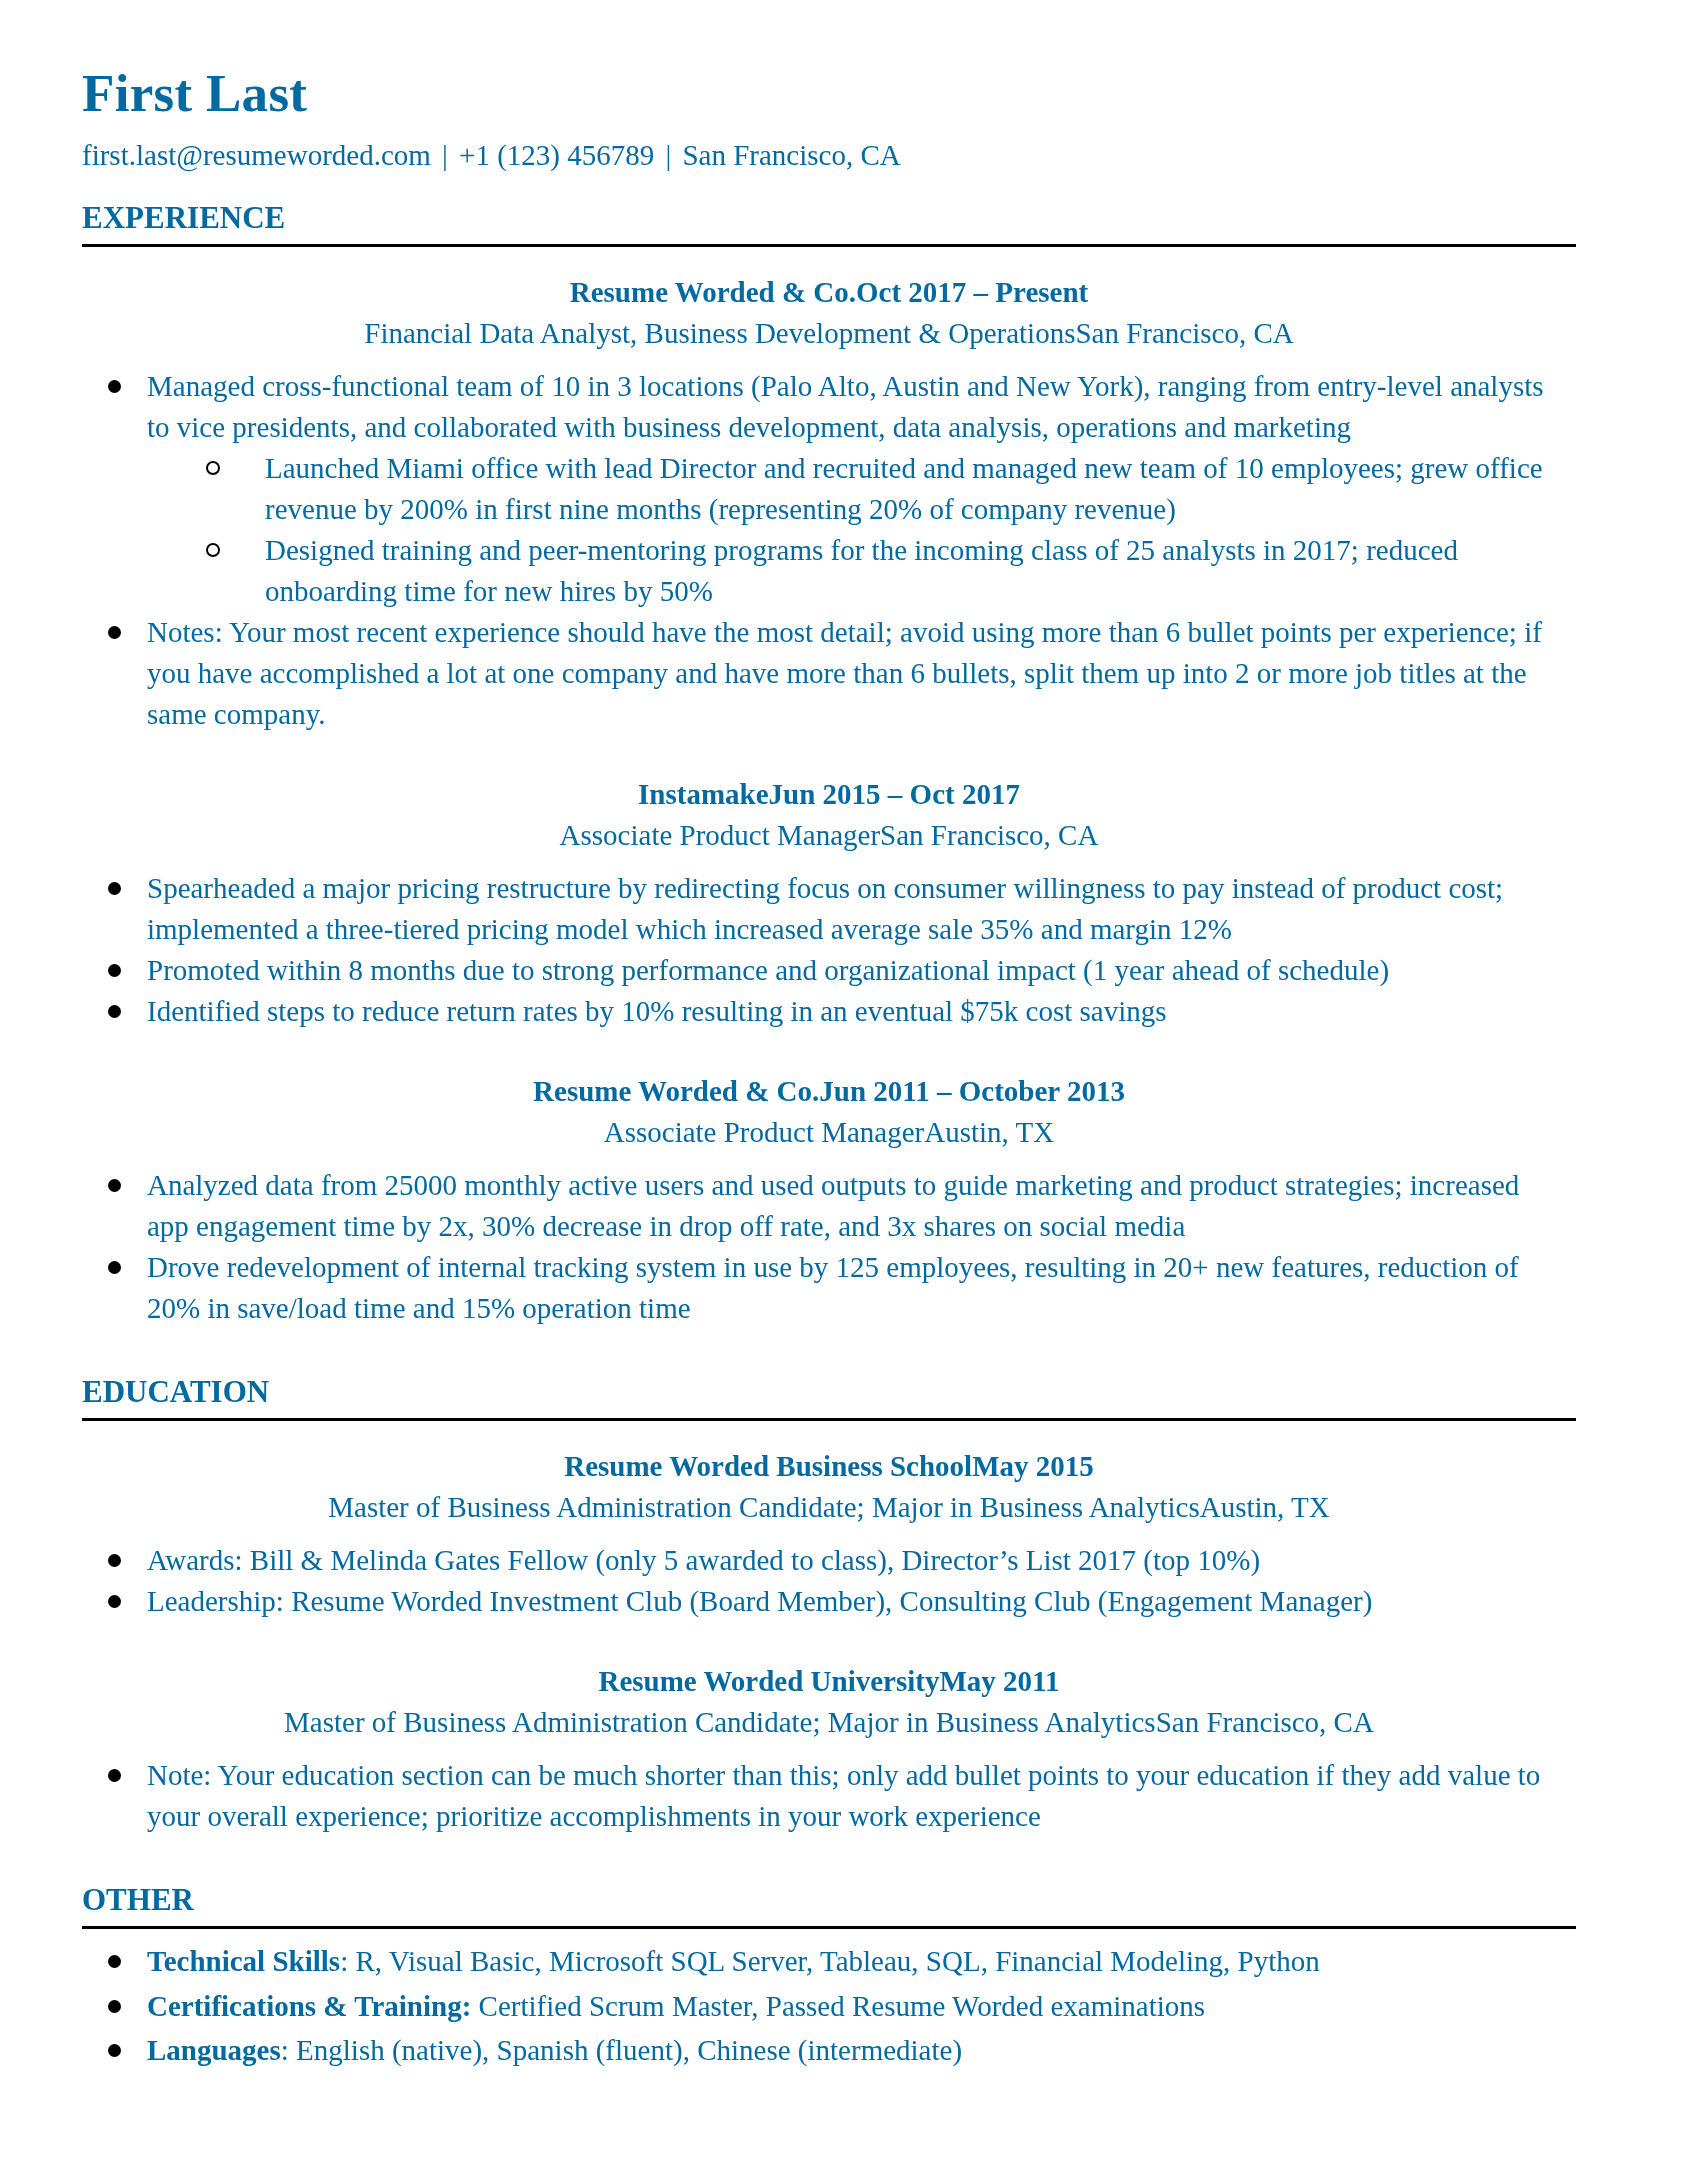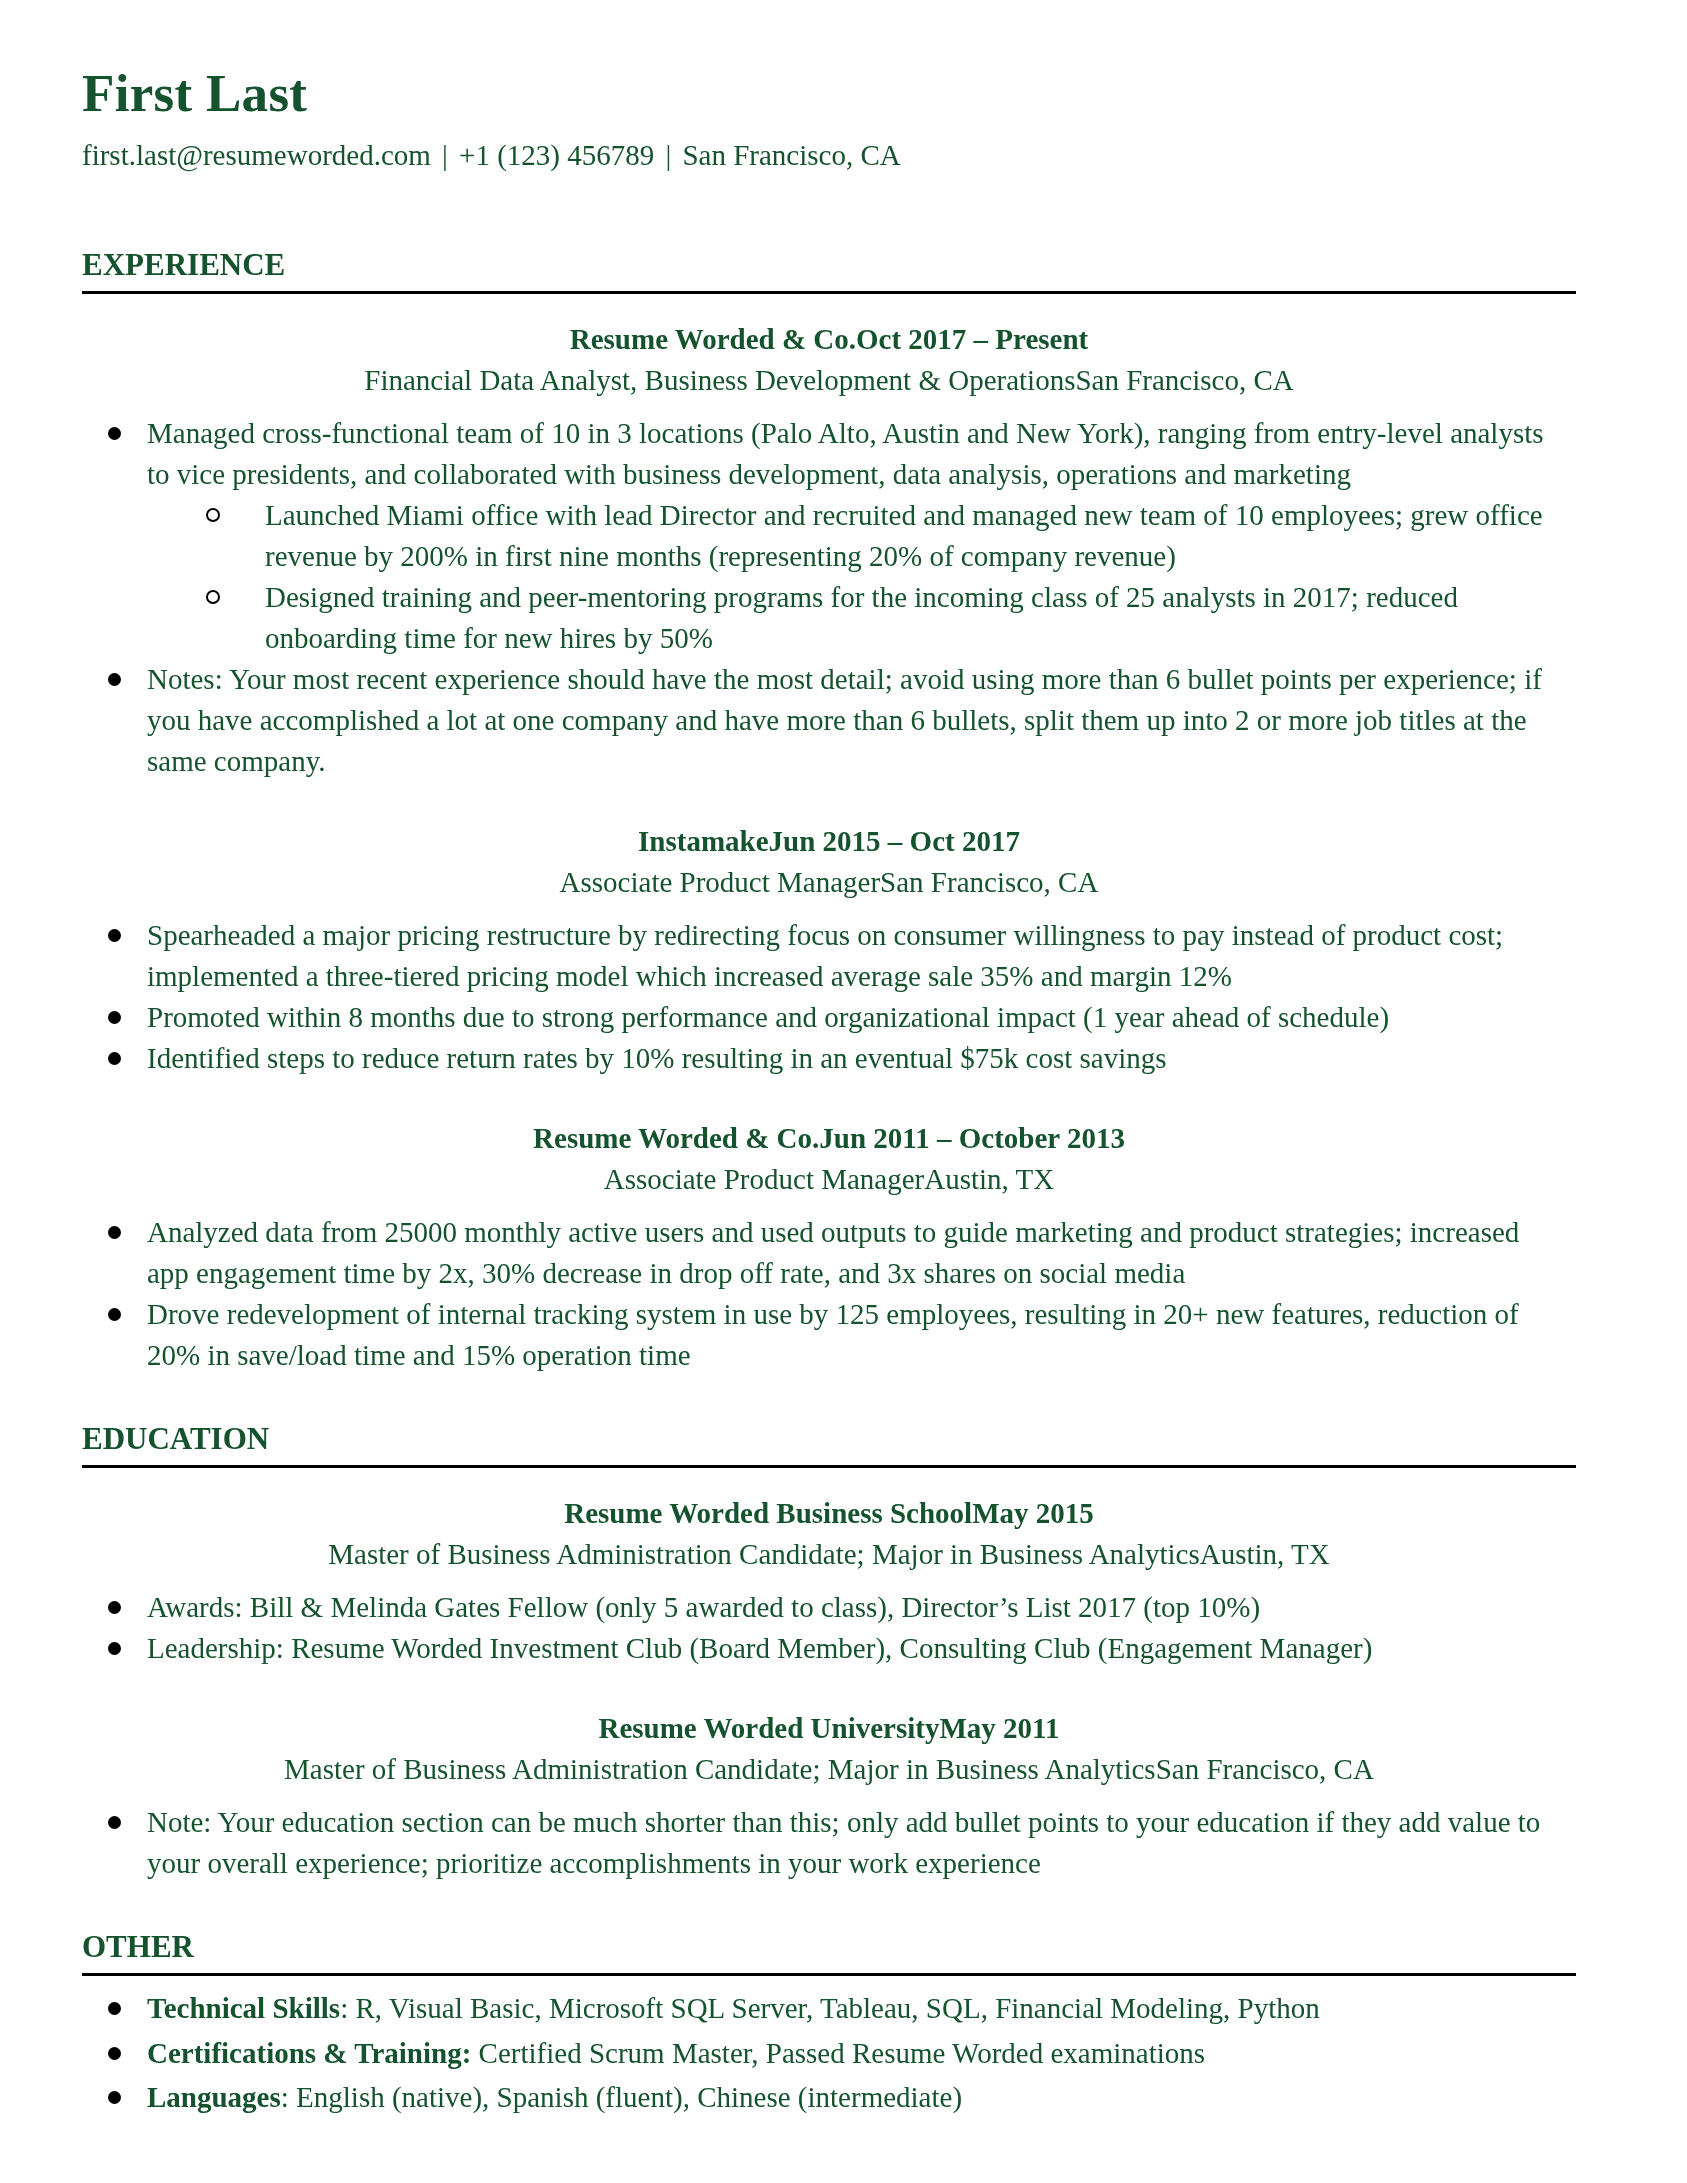--- a/index.html
+++ b/index.html
@@ -7,41 +7,41 @@
     position: relative;
     width: 1687px;
     height: 2183px;
     margin: 0 auto;
     background: #ffffff;
     box-sizing: border-box;
     padding: 0 111px 0 82px;
     font-family: "Liberation Serif", "DejaVu Serif", serif;
     font-size: 29px;
     line-height: 41px;
-    color: #14532d;
+    color: #0369a1;
     overflow: hidden;
   }
   h1.name {
     font-size: 53px;
     line-height: 59px;
     font-weight: bold;
     margin: 64px 0 7px 0;
     letter-spacing: 0.3px;
   }
   .contact { margin: 12px 0 0 0; }
   .contact .sep { margin: 0 11.2px; }
   h2.sec-title {
     font-size: 31px;
     line-height: 35px;
     font-weight: bold;
     margin: 45px 0 0 0;
     padding-bottom: 9px;
     border-bottom: 3.5px solid #000;
   }
-  h2.sec-title.first { margin-top: 71px; }
+  h2.sec-title.first { margin-top: 24px; }
   .entry { margin-top: 25px; }
   .entry.gap { margin-top: 39px; }
   .row {
     display: flex;
     justify-content: center;
     align-items: baseline;
   }
   .row .company, .row .dates {
     font-weight: bold;
     font-size: 29px;

